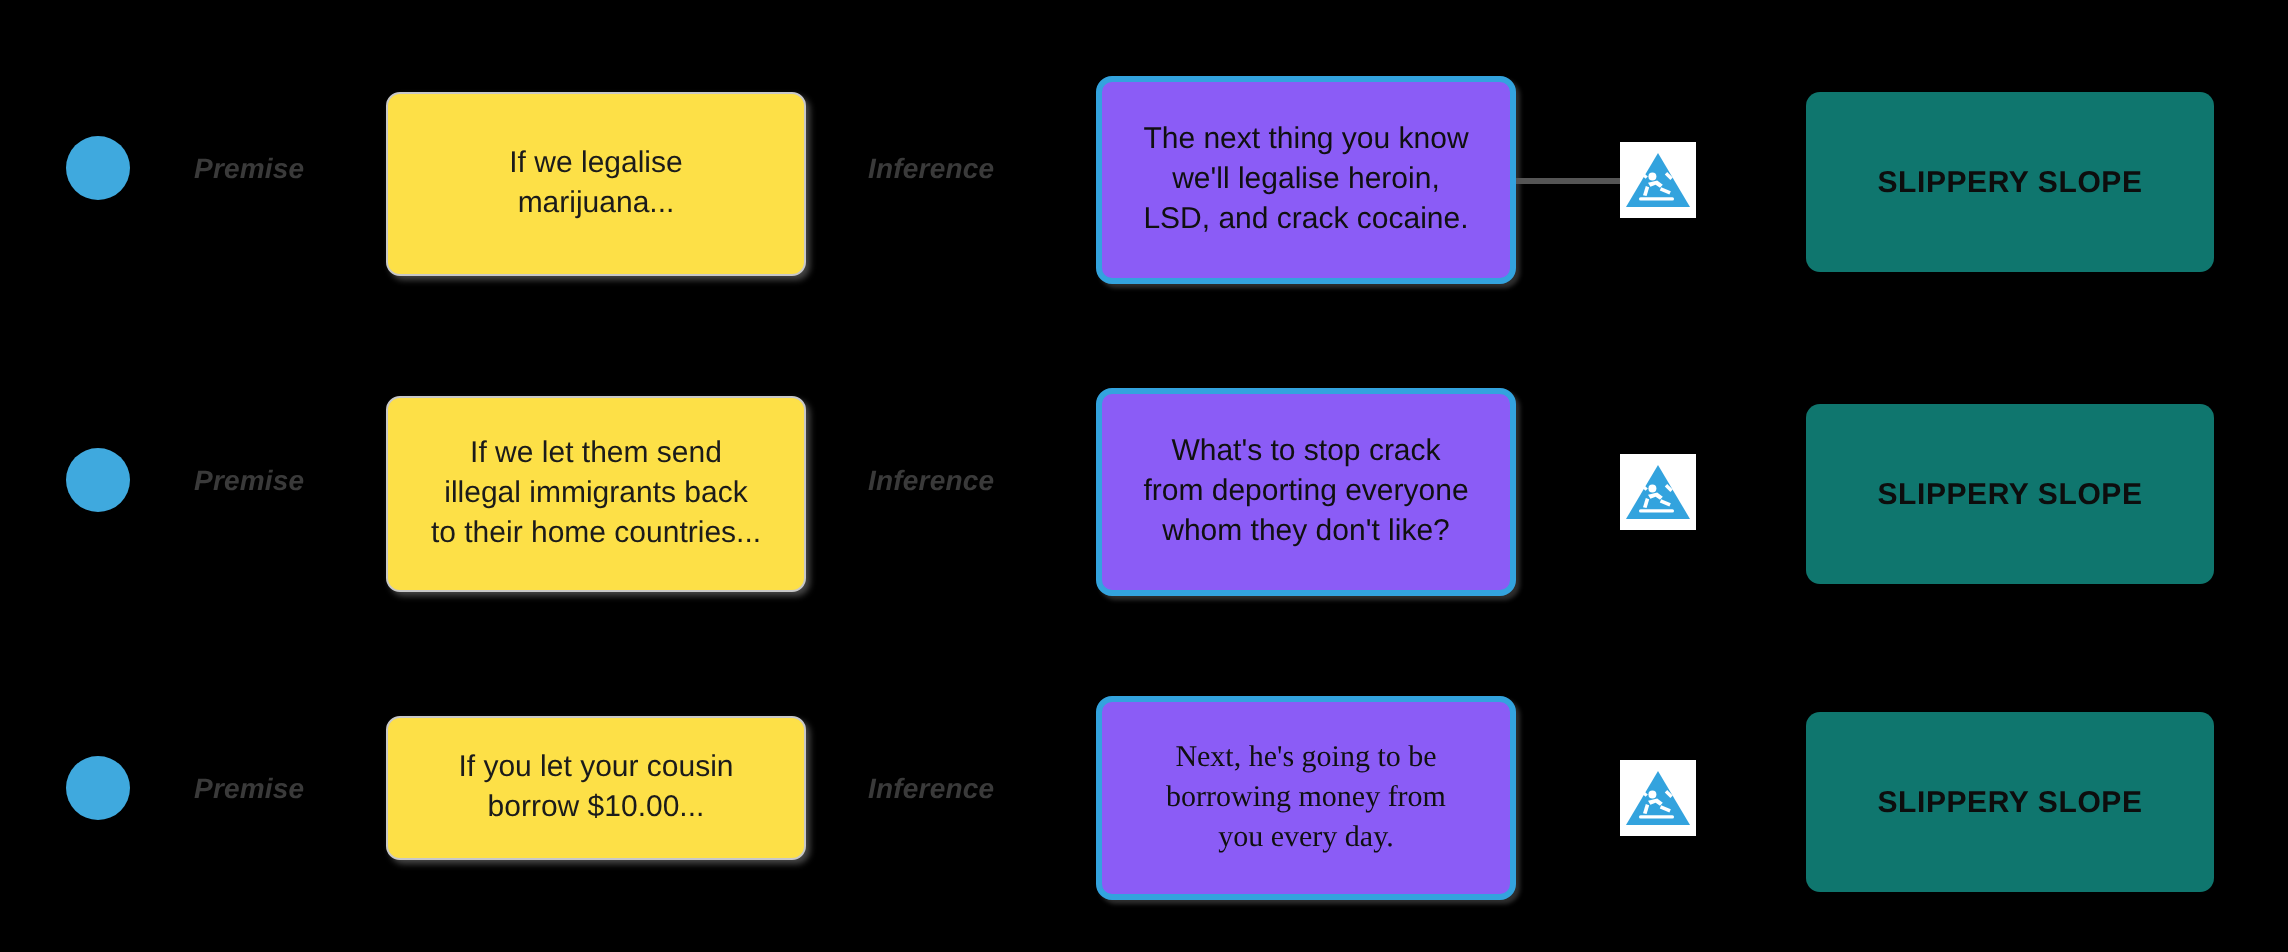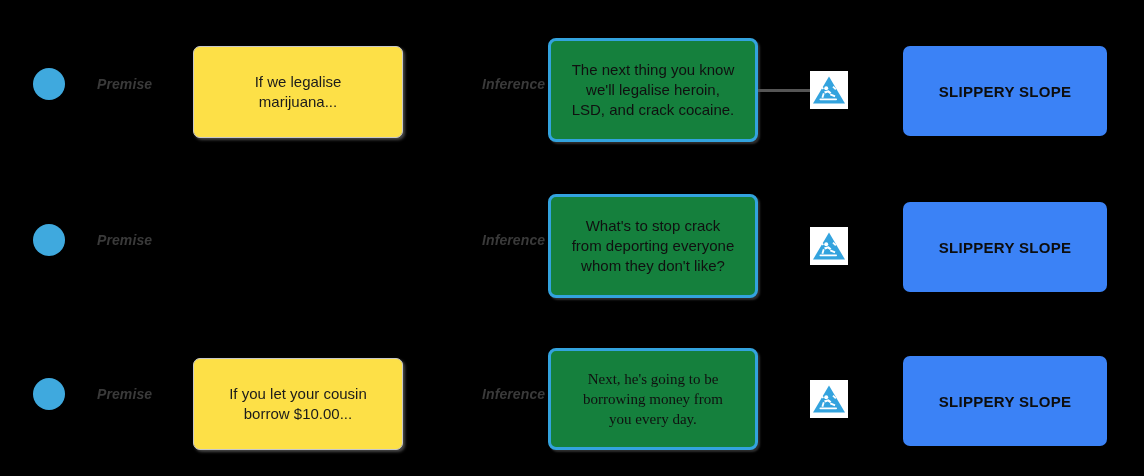--- a/index.html
+++ b/index.html
@@ -51,21 +51,21 @@
     height: 20px;
     line-height: 20px;
     font-size: 14px;
     font-weight: bold;
     color: #3a3a3a;
     letter-spacing: 0.1px;
     white-space: nowrap;
     font-style: italic;
   }
   .stage-premise { left: 97px; }
-  .stage-inference { left: 434px; margin-left: 48px; }
+  .stage-inference { left: 434px; }
 
   
   .premise-box {
     position: absolute;
     left: 193px;
     top: 40px;
     width: 210px;
     height: 92px;
     box-sizing: border-box;
     background: #fde047;
@@ -86,21 +86,21 @@
   }
 
   
   .inference-box {
     position: absolute;
     left: 548px;
     top: 32px;
     width: 210px;
     height: 104px;
     box-sizing: border-box;
-    background: #15803d;
+    background: #8b5cf6;
     border: 3px solid #33A3DE;
     border-radius: 8px;
     box-shadow: 2px 2px 2px rgba(255,255,255,0.18);
     display: flex;
     align-items: center;
     justify-content: center;
     padding: 3px 8px;
   }
   .inference-text {
     font-size: 15px;
@@ -133,38 +133,38 @@
   .warn-icon svg { display: block; }
 
   
   .conclusion-box {
     position: absolute;
     left: 903px;
     top: 40px;
     width: 204px;
     height: 90px;
     box-sizing: border-box;
-    background: #3b82f6;
+    background: #0f766e;
     border-radius: 7px;
     display: flex;
     align-items: center;
     justify-content: center;
   }
   .conclusion-text {
     font-size: 15px;
     font-weight: bold;
     color: #0d0d0d;
     text-align: center;
     letter-spacing: 0.3px;
   }
 
   
   .row-1 .premise-box { top: 36px; height: 98px; }
   .row-1 .inference-box { top: 32px; height: 104px; }
-  .row-2 .premise-box { top: 40px; height: 92px; }
+  .row-2 .premise-box { top: 40px; height: 72px; }
   .row-2 .inference-box { top: 30px; height: 102px; font-family: Liberation Serif, serif; }
   .row-2 .dot { top: 60px; }
   .row-2 .stage-label { top: 66px; }
   .row-2 .warn-icon { top: 62px; }
   .row-2 .conclusion-box { top: 38px; }
 </style>
 </head>
 <body>
 
 <div id="canvas">
@@ -198,20 +198,25 @@
       </svg>
     </div>
     <div class="conclusion-box">
       <div class="conclusion-text">SLIPPERY SLOPE</div>
     </div>
   </div>
 
   <div class="row row-1">
     <div class="dot"></div>
     <div class="stage-label stage-premise">Premise</div>
+    <div class="premise-box">
+      <div class="premise-text">If we let them send
+illegal immigrants back
+to their home countries...</div>
+    </div>
     <div class="stage-label stage-inference">Inference</div>
     <div class="inference-box">
       <div class="inference-text">What's to stop crack
 from deporting everyone
 whom they don't like?</div>
     </div>
 
     <div class="warn-icon">
       <svg width="38" height="38" viewBox="0 0 38 38">
         <polygon points="19,5.5 35,32.5 3,32.5" fill="#33A3DE"></polygon>

